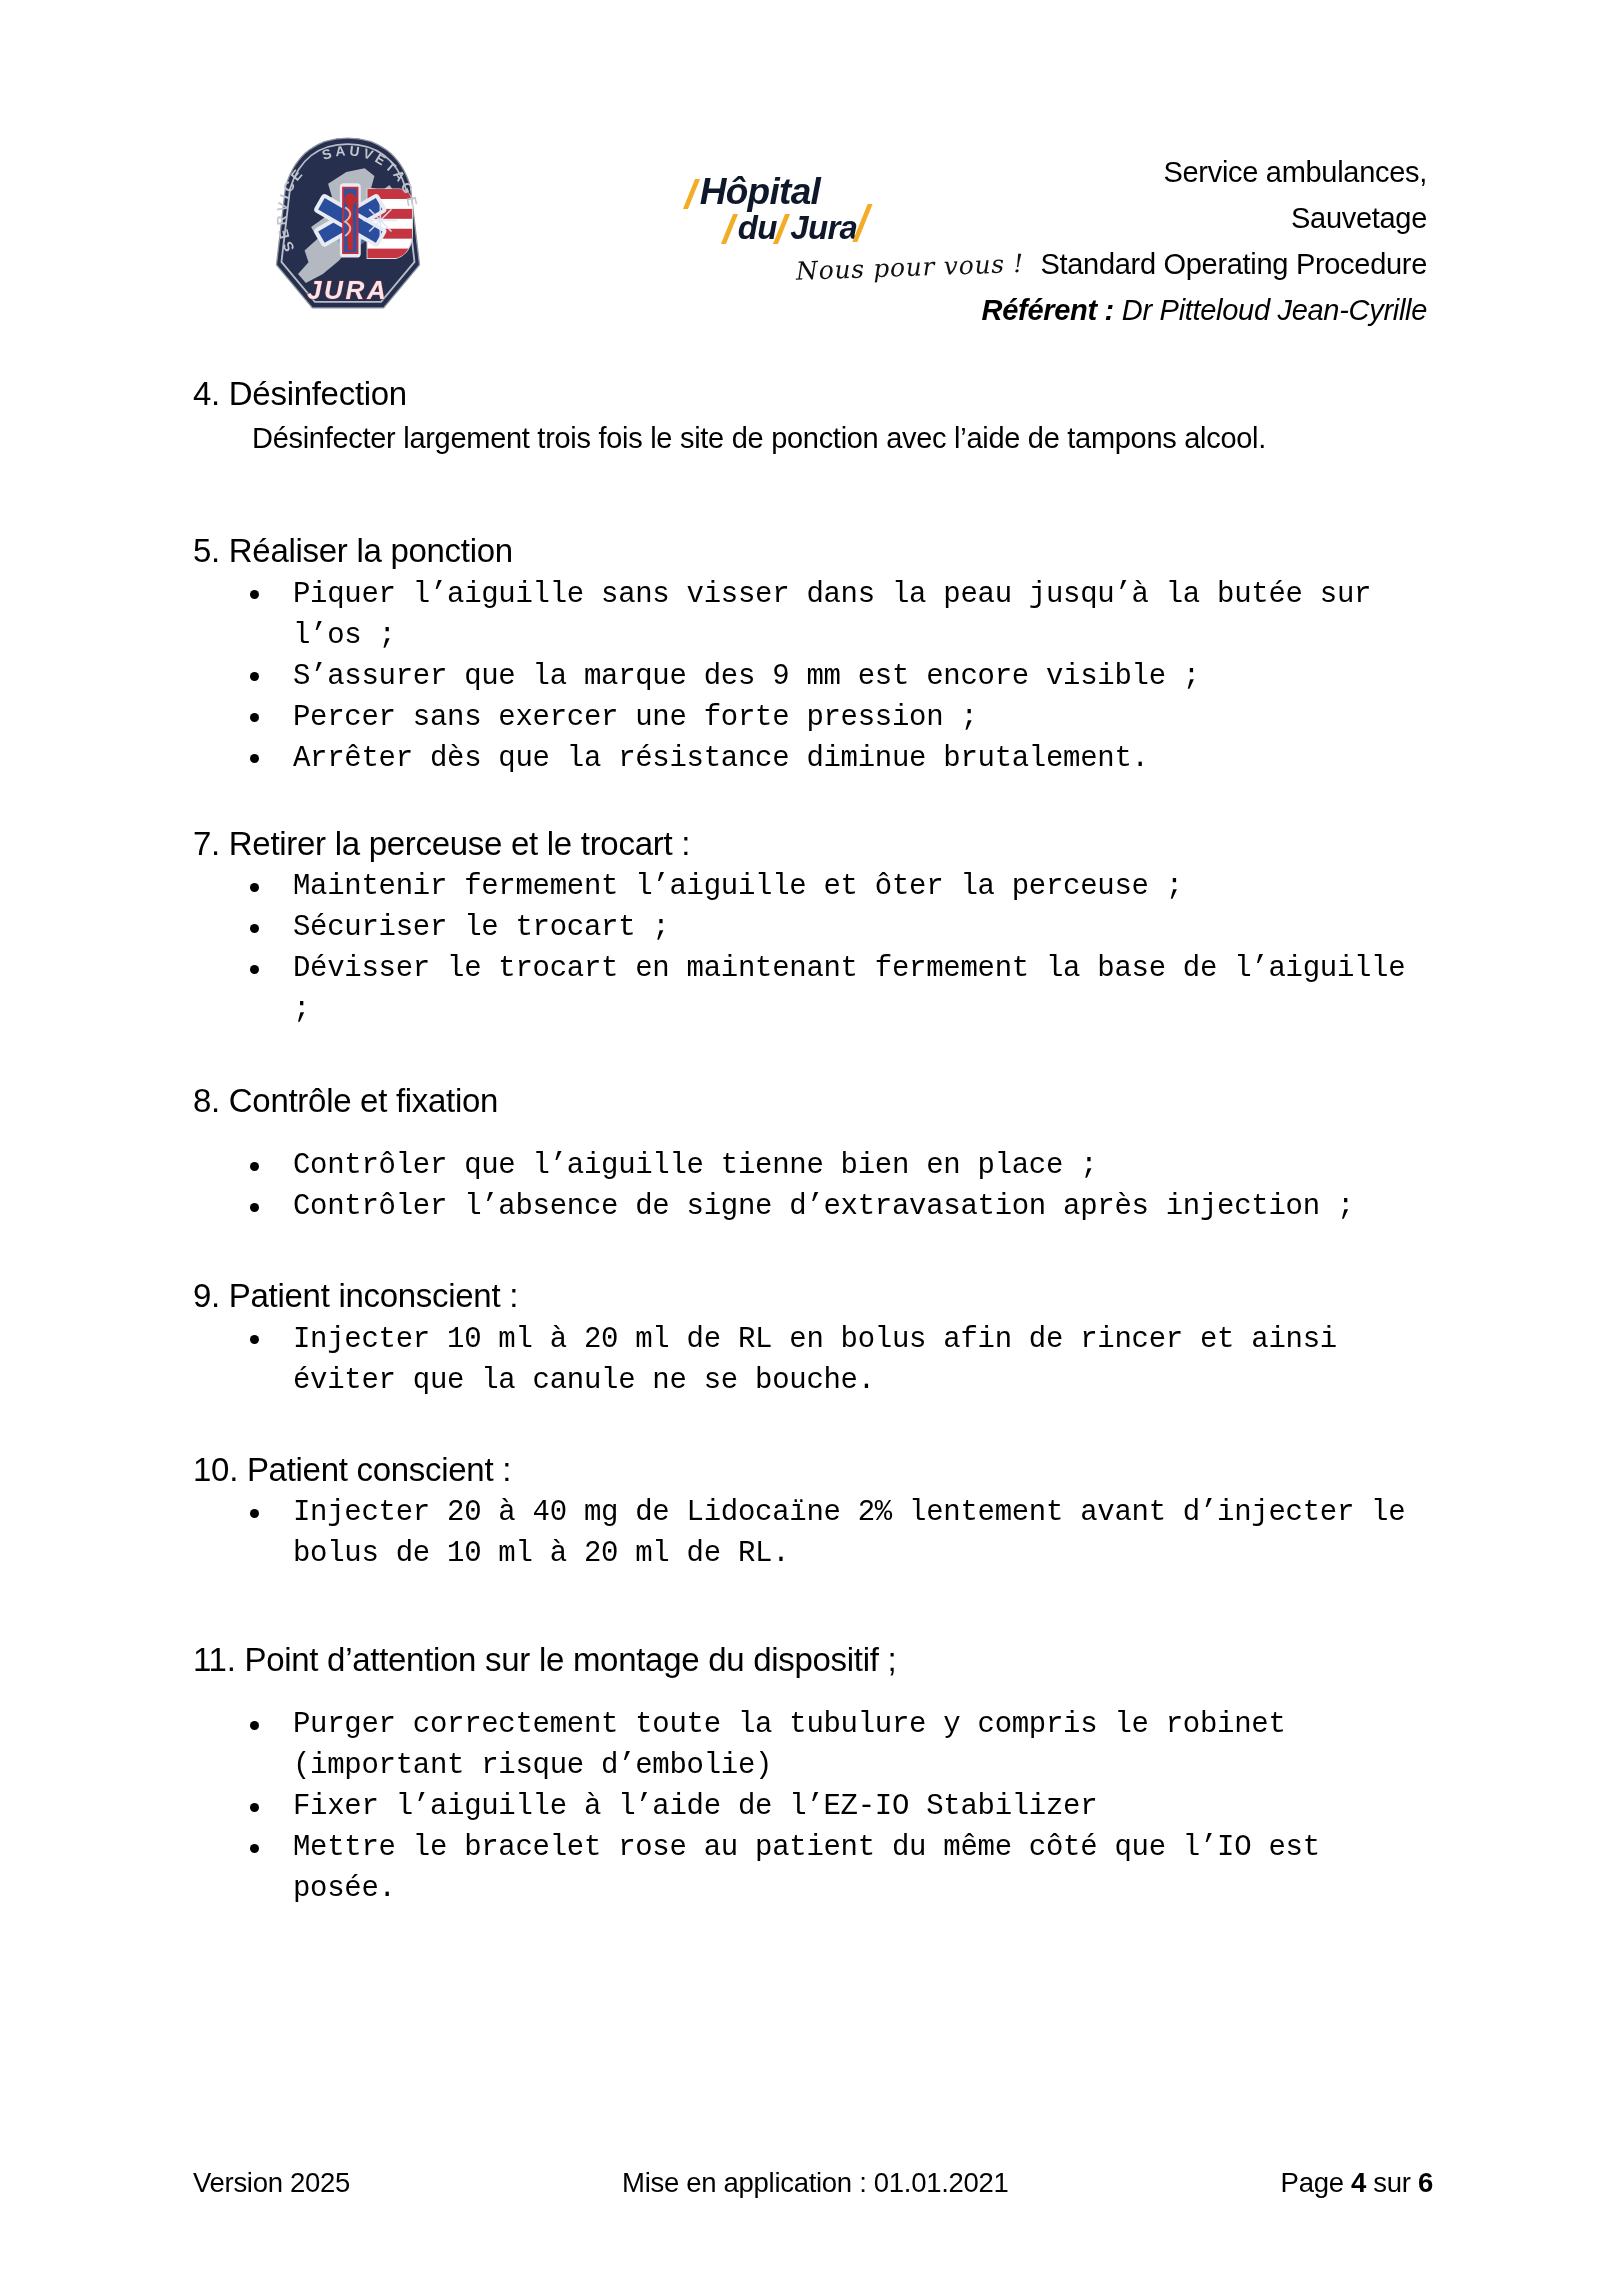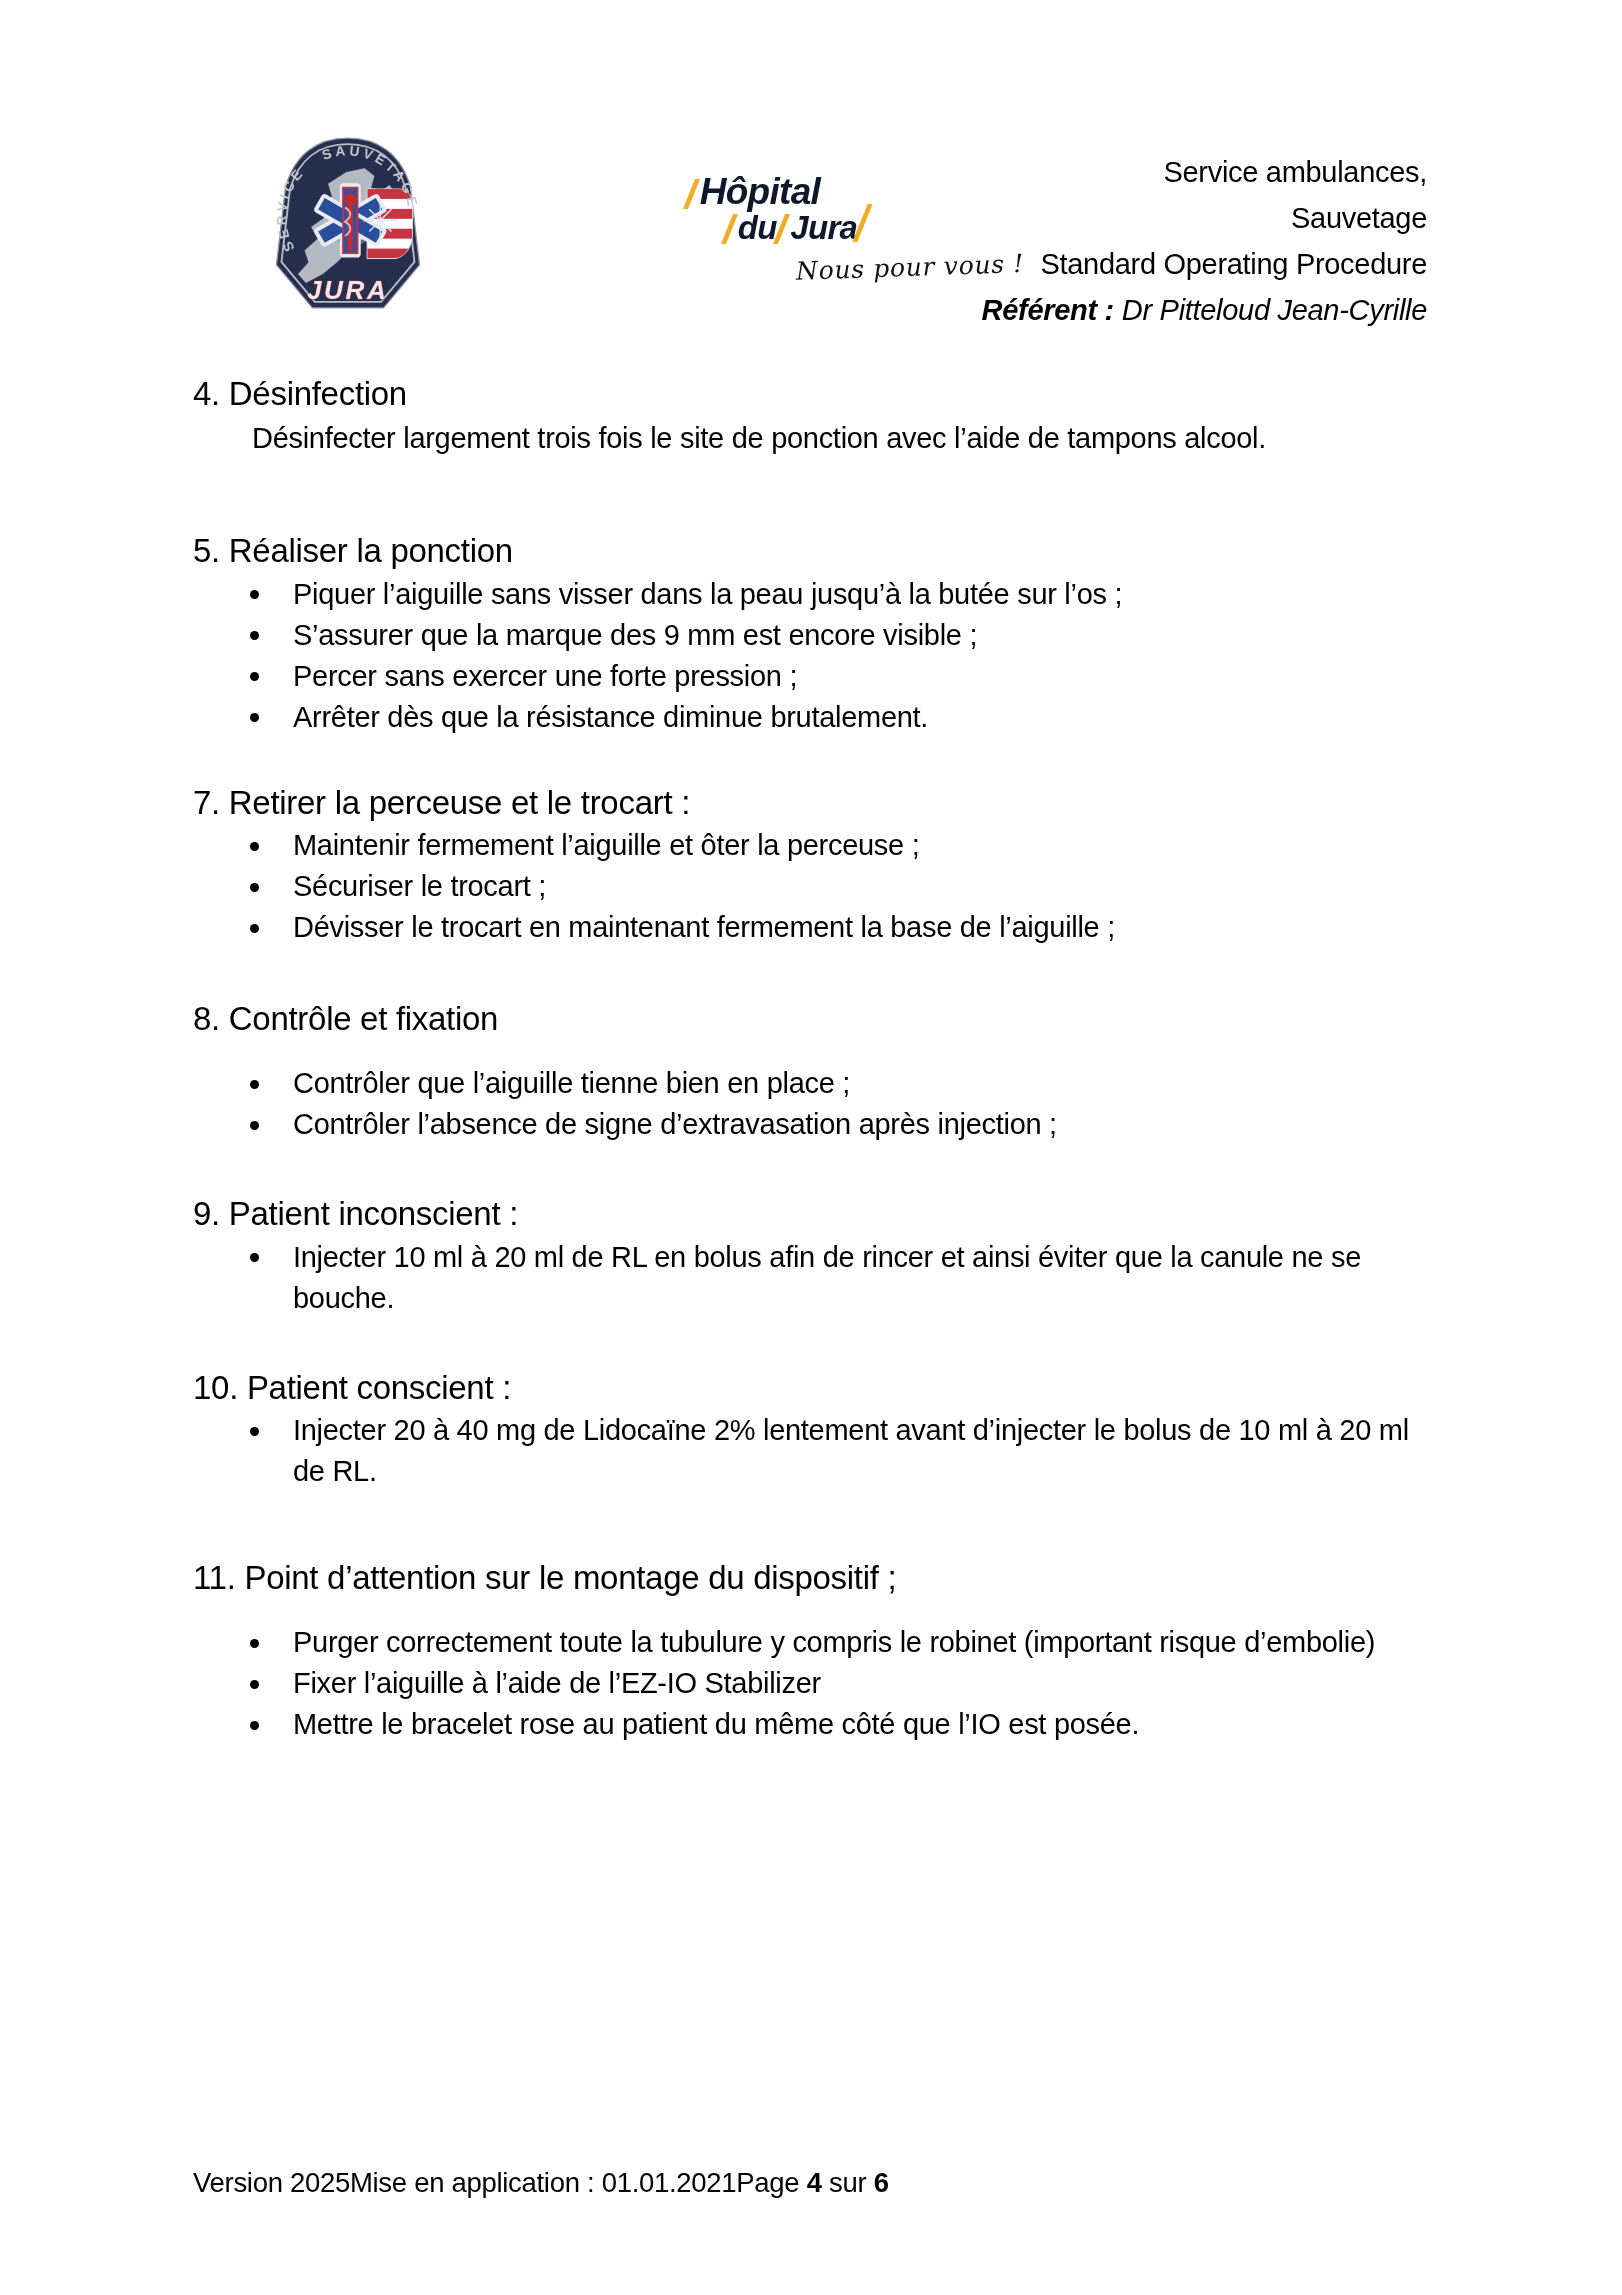--- a/index.html
+++ b/index.html
@@ -44,38 +44,38 @@
   .head-info .ref{font-style:italic;}
   .head-info .ref-label{font-weight:700;margin-right:7.9px;}
   
   .content{
     position:absolute;left:193px;top:373px;width:1238px;
     font-size:29px;line-height:41px;letter-spacing:-0.01em;
   }
   .sec-title{margin:0;font-size:33px;line-height:41px;font-weight:400;}
   .sec-para{margin:4px 0 0 59px;}
   .bullets{list-style:none;margin:2.6px 0 0 0;padding:0 0 0 56px;}
-  .bullets li{display:flex;align-items:flex-start;}
+  .bullets li{display:flex;align-items:flex-start;font-family:Liberation Mono, monospace;}
   .bdot{position:relative;flex:0 0 44px;height:41px;}
   .bdot::after{
     content:"";position:absolute;left:1.3px;top:16.4px;
     width:9.2px;height:9.2px;border-radius:50%;background:#000;
   }
   .btxt{flex:1 1 auto;}
   .sec-5{margin-top:71px;}
   .sec-7{margin-top:44px;}
   .sec-8{margin-top:50px;}
   .sec-9{margin-top:48px;}
   .sec-10{margin-top:48px;}
   .sec-11{margin-top:65px;}
   .sec-8 .bullets,.sec-11 .bullets{margin-top:24px;}
   
   .footer{
     position:absolute;left:193px;right:190px;top:2167px;
-    display:flex;justify-content:flex-start;align-items:baseline;
+    display:flex;justify-content:space-between;align-items:baseline;
     font-size:27.5px;letter-spacing:-0.3px;
   }
   .foot-right b{font-weight:700;}
   
   .badge text{font-family:"Liberation Sans", sans-serif;}
 </style>
 </head>
 <body>
 
 <div class="page">

